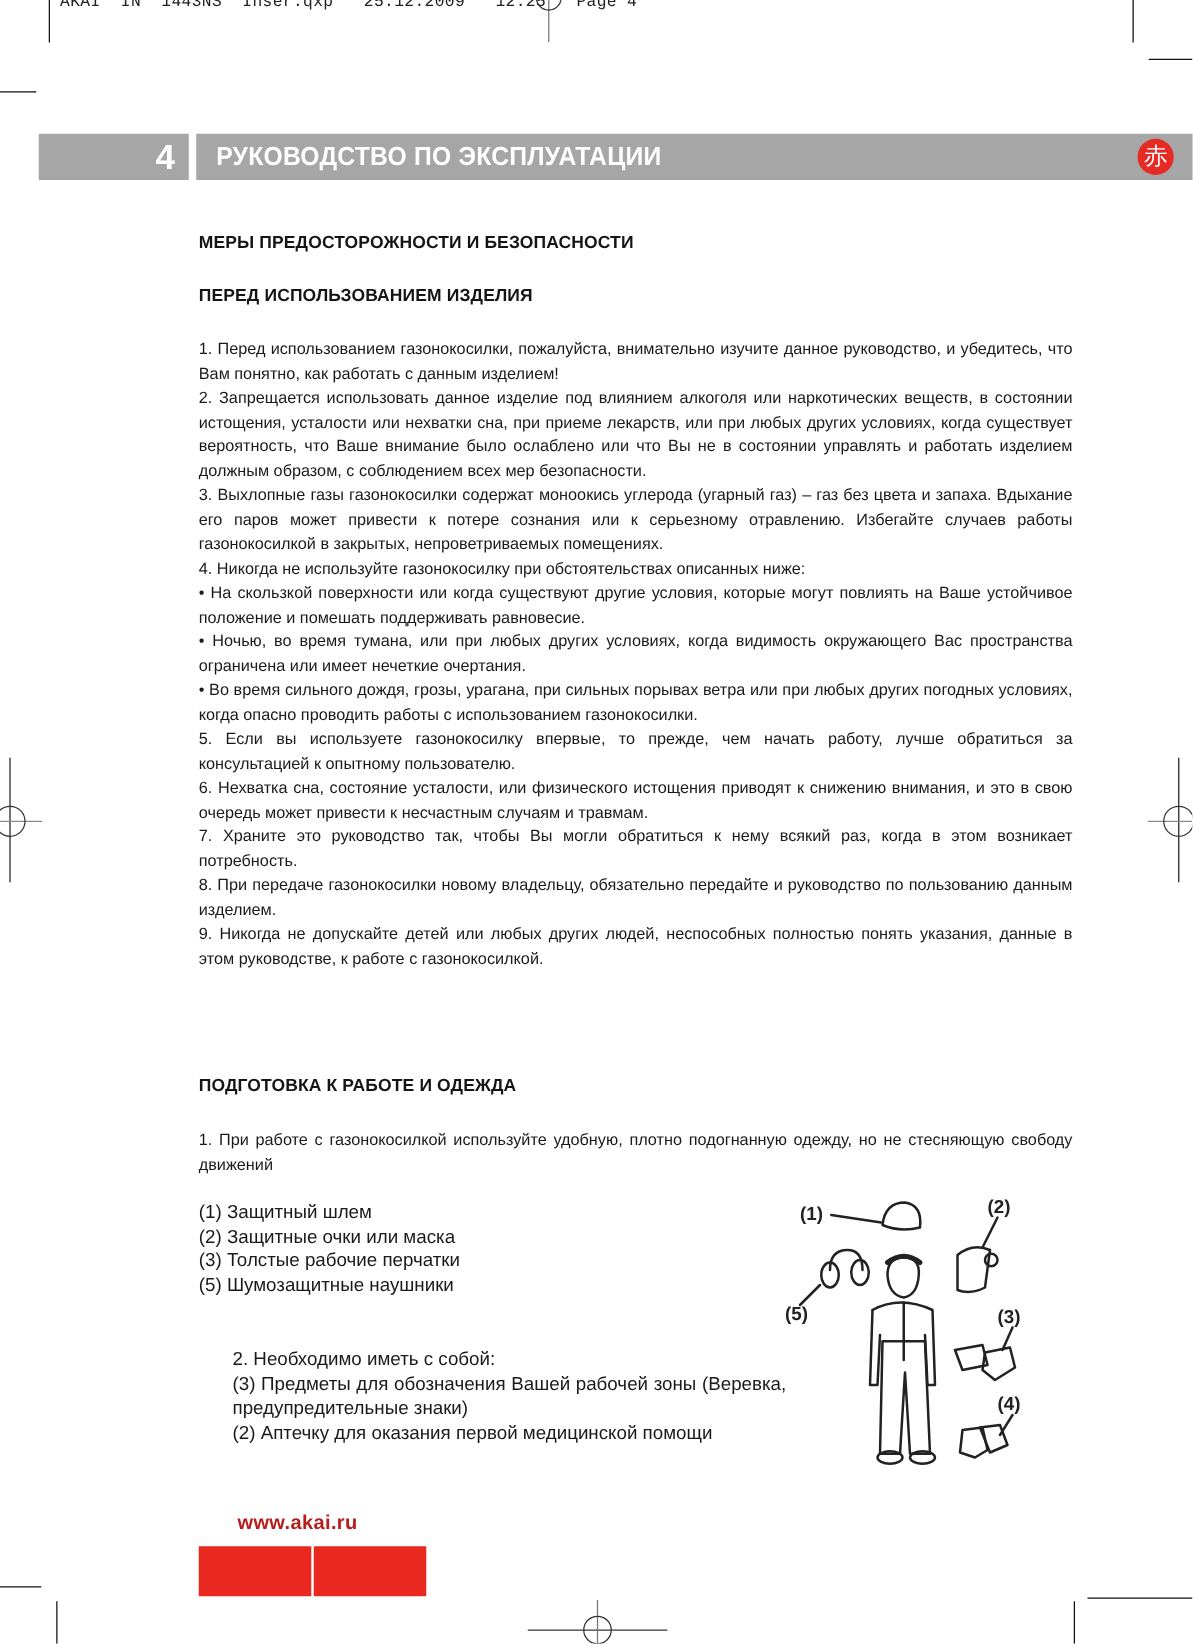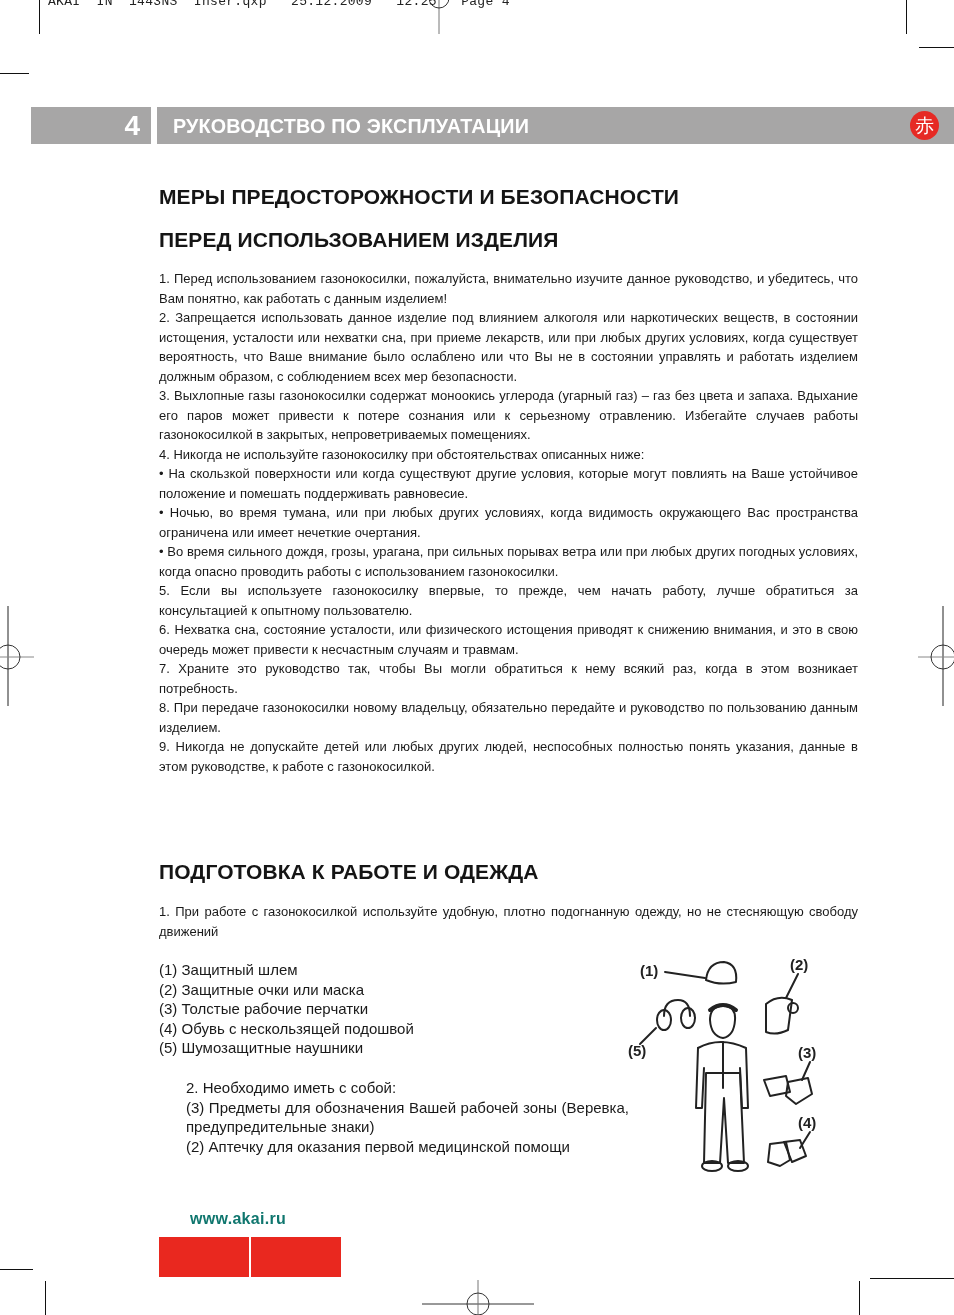--- a/index.html
+++ b/index.html
@@ -30,21 +30,21 @@
     transform: scaleX(0.94); transform-origin: left center;
   }
   .logo-circle {
     position: absolute; right: 22px; top: 4px; width: 29px; height: 29px; border-radius: 50%;
     background: #e62a24; color: #fff; font-size: 19px; line-height: 29px; text-align: center;
     font-family: "DejaVu Serif", serif;
   }
 
   .content { position: absolute; left: 159px; top: 185px; width: 699px; }
   h2 {
-    margin: 0; font-size: 21px; font-weight: bold; color: #151515; letter-spacing: 0.1px;
+    margin: 0; font-size: 14px; font-weight: bold; color: #151515; letter-spacing: 0.1px;
   }
   .h-first { position: absolute; top: 0; left: 0; }
   .h-second { position: absolute; top: 43px; left: 0; }
   .para-block { position: absolute; top: 84px; left: 0; width: 699px; }
   .p {
     margin: 0; font-size: 13px; line-height: 19.5px; text-align: justify;
     text-align-last: left;
     transform-origin: left top;
   }
   .h-third { position: absolute; top: 675px; left: 0; }
@@ -52,21 +52,21 @@
   .ppe-list { position: absolute; top: 775px; left: 0; width: 450px; }
   .carry { position: absolute; top: 893px; left: 0; width: 443px; margin-left: 27px; }
   .li { margin: 0; font-size: 15px; line-height: 19.6px; }
   .carry .li { text-align: justify; }
   .carry .li.last-line { text-align-last: left; }
 
   .illustration { position: absolute; left: 620px; top: 948px; width: 220px; height: 228px; }
   .illustration svg { width: 100%; height: 100%; }
 
   .footer-url {
-    position: absolute; left: 190px; top: 1210px; color: #0f766e;
+    position: absolute; left: 190px; top: 1210px; color: #b91c1c;
     font-weight: bold; font-size: 16px; letter-spacing: 0.3px;
   }
   .footer-block { position: absolute; top: 1237px; height: 40px; background: #e9281f; }
   .fb-left { left: 159px; width: 90px; }
   .fb-right { left: 251px; width: 90px; }
 </style>
 </head>
 <body>
 
 <div class="slug">AKAI  IN  1443NS  Inser.qxp   25.12.2009   12:25   Page 4</div>
@@ -136,21 +136,20 @@
     <p class="p">9.   Никогда не допускайте детей или любых других людей, неспособных полностью понять указания, данные в этом руководстве,  к работе с газонокосилкой.</p>
   </div>
 
   <h2 class="h-third">ПОДГОТОВКА К РАБОТЕ И ОДЕЖДА</h2>
   <p class="p prep-intro">1.   При работе с газонокосилкой используйте  удобную, плотно подогнанную одежду, но не стесняющую свободу движений</p>
 
   <div class="ppe-list">
     <p class="li">(1)  Защитный шлем</p>
     <p class="li">(2)  Защитные очки или маска</p>
     <p class="li">(3)  Толстые рабочие перчатки</p>
-    <p class="li">(4)  Обувь с нескользящей подошвой</p>
     <p class="li">(5)  Шумозащитные наушники</p>
   </div>
 
   <div class="carry">
     <p class="li">2.   Необходимо иметь с собой:</p>
     <p class="li last-line">(3)  Предметы для обозначения Вашей рабочей зоны (Веревка, предупредительные знаки)</p>
     <p class="li">(2)  Аптечку для оказания первой медицинской помощи</p>
   </div>
 </div>
 

